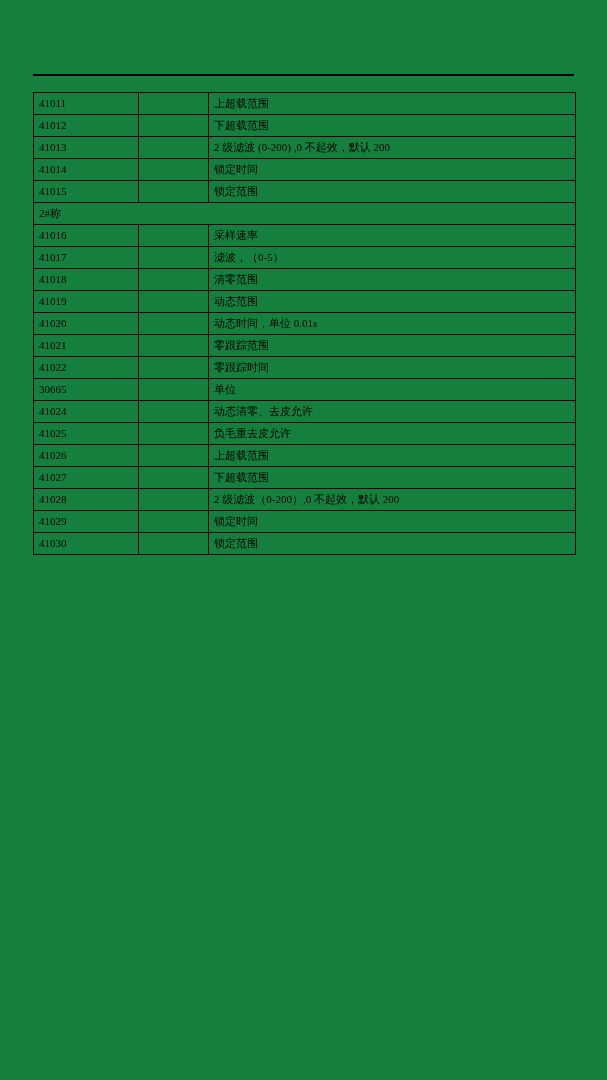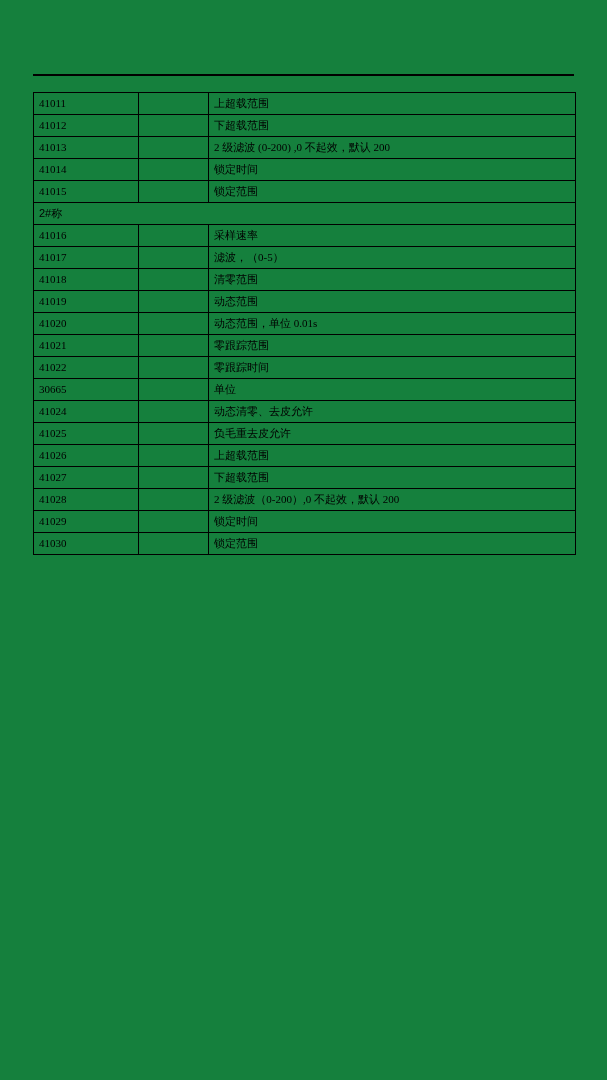--- a/index.html
+++ b/index.html
@@ -57,21 +57,21 @@
     font-family: "Liberation Serif", serif;
     font-size: 11px;
   }
   td.mid-cell { }
   td.desc-cell {
     padding-left: 10px;
     font-family: Liberation Serif, serif;
     font-size: 10.5px;
   }
   td.section-cell {
-    font-family: Liberation Sans, sans-serif;
+    font-family: Liberation Serif, serif;
     font-size: 10.5px;
   }
   .page-number {
     position: absolute;
     left: 0;
     top: 1004px;
     width: 607px;
     text-align: center;
     font-size: 12px;
     font-family: "Liberation Serif", serif;
@@ -136,21 +136,21 @@
             <td class="desc-cell">清零范围</td>
           </tr>
           <tr>
             <td class="code-cell">41019</td>
             <td class="mid-cell"></td>
             <td class="desc-cell">动态范围</td>
           </tr>
           <tr>
             <td class="code-cell">41020</td>
             <td class="mid-cell"></td>
-            <td class="desc-cell">动态范围，单位 0.01s</td>
+            <td class="desc-cell">动态时间，单位 0.01s</td>
           </tr>
           <tr>
             <td class="code-cell">41021</td>
             <td class="mid-cell"></td>
             <td class="desc-cell">零跟踪范围</td>
           </tr>
           <tr>
             <td class="code-cell">41022</td>
             <td class="mid-cell"></td>
             <td class="desc-cell">零跟踪时间</td>

